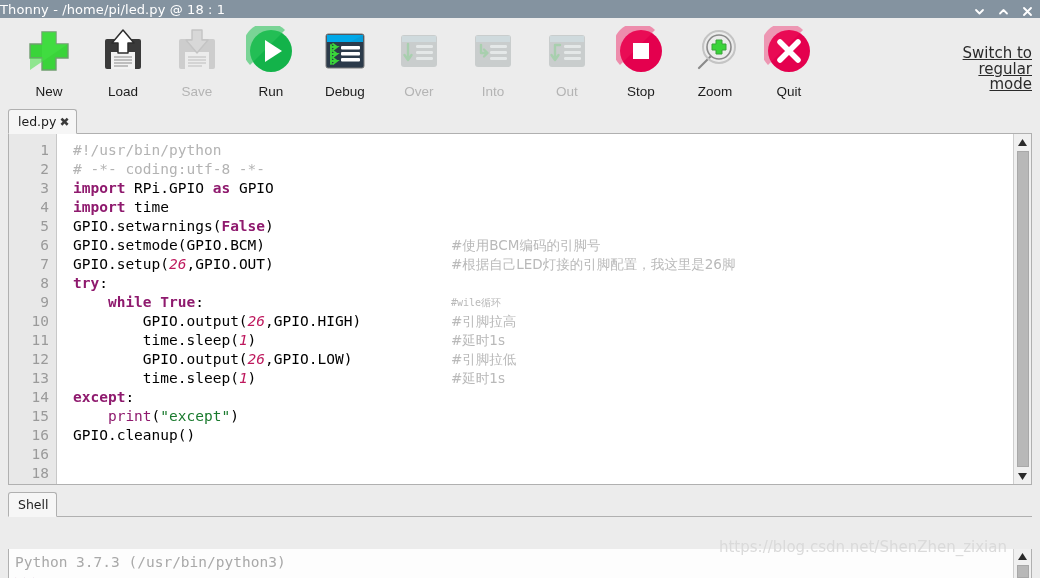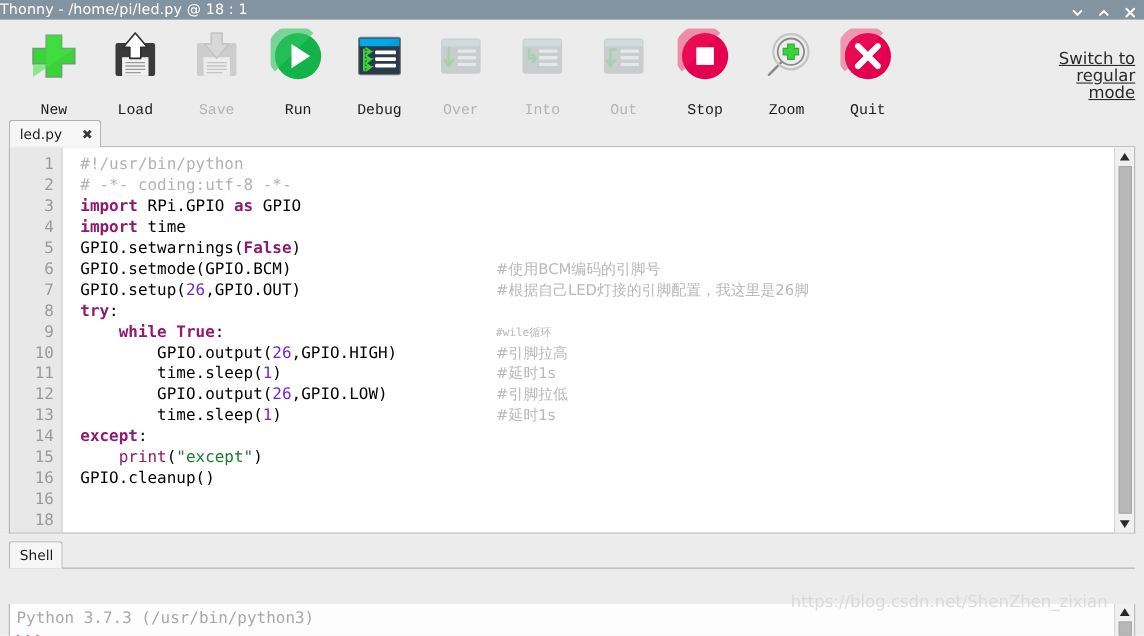--- a/index.html
+++ b/index.html
@@ -62,24 +62,24 @@
   .tool.disabled { cursor: default; }
   .tool-icon {
     height: 54px;
     width: 54px;
     display: flex;
     align-items: center;
     justify-content: center;
   }
   .tool-icon svg { display: block; }
   .tool-label {
-    margin-top: 16px;
+    margin-top: 6px;
     font-size: 13.5px;
     color: #1c1c1c;
-    font-family: Liberation Mono, monospace;
+    font-family: Liberation Sans, sans-serif;
   }
   .tool.disabled .tool-label { color: #b4b4b4; }
 
   .mode-link {
     position: absolute;
     right: 8px;
     top: 28px;
     width: 70px;
     text-align: right;
     font-size: 15px;
@@ -106,21 +106,21 @@
     left: 0; right: 0; bottom: 0;
     height: 1px;
     background: #b0b0b0;
     z-index: 0;
   }
   .tab {
     position: relative;
     z-index: 1;
     display: flex;
     align-items: center;
-    gap: 18px;
+    gap: 3px;
     height: 25px;
     padding: 0 7px 0 9px;
     background: #f6f6f6;
     border: 1px solid #b0b0b0;
     border-bottom: 1px solid #f6f6f6;
     border-radius: 3px 3px 0 0;
     font-size: 12.5px;
     color: #1c1c1c;
     cursor: pointer;
   }
@@ -168,21 +168,21 @@
     position: relative;
     height: 19px;
     line-height: 19px;
     white-space: pre;
     font-family: "DejaVu Sans Mono", "Liberation Mono", monospace;
     font-size: 14.5px;
     color: #000000;
   }
   .cmt { color: #b3b3b3; }
   .kw  { color: #8f1a6e; font-weight: bold; }
-  .num { color: #6d28d9; }
+  .num { color: #be185d; font-style: italic; }
   .str { color: #1a7a2e; }
   .fn  { color: #8f1a6e; }
   .inline-comment {
     position: absolute;
     left: 378px;
     top: 0;
     color: #b9b9b9;
     font-family: "DejaVu Sans", "Liberation Sans", sans-serif;
     font-size: 13.5px;
   }

